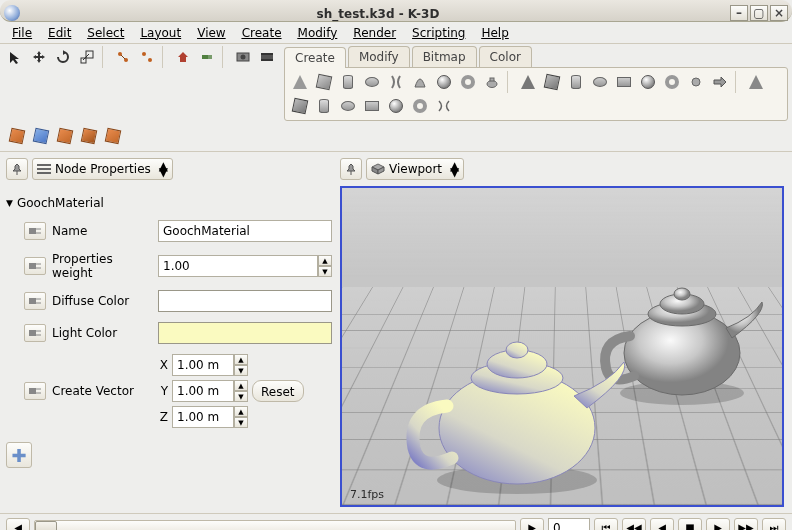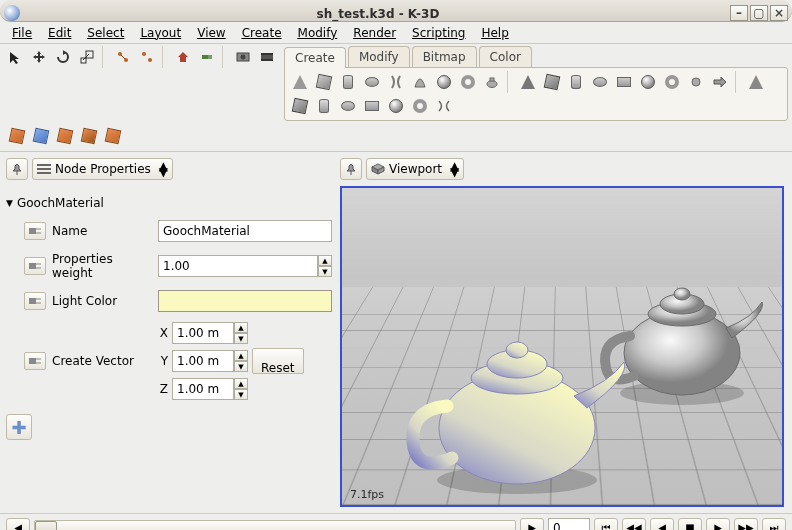--- a/index.html
+++ b/index.html
@@ -55,21 +55,21 @@
 .text-input { width: 100%; height: 22px; border: 1px solid #b3afa0; background: #fff; padding: 0 4px; }
 .color-swatch { flex: 1; height: 22px; border: 1px solid #9a9788; cursor: pointer; }
 .spin { display: flex; }
 .spin input { height: 22px; border: 1px solid #b3afa0; background: #fff; padding: 0 4px; }
 .spin .spinbtns { display: flex; flex-direction: column; }
 .spin .spinbtns button { height: 11px; width: 14px; border: 1px solid #b3afa0; background: linear-gradient(#fdfdfb,#e9e6dc); font-size: 7px; line-height: 6px; padding: 0; cursor: pointer; }
 
 .vec-group { display: flex; flex-direction: column; gap: 4px; }
 .vec-row { display: flex; align-items: center; gap: 4px; }
 .vec-row .axis { width: 10px; text-align: right; }
-.reset-btn { height: 22px; padding: 12px 8px; border: 1px solid #bfb9a8; background: linear-gradient(#fdfdfb,#e9e6dc); border-radius: 2px; cursor: pointer; }
+.reset-btn { height: 22px; padding: 4px 8px; border: 1px solid #bfb9a8; background: linear-gradient(#fdfdfb,#e9e6dc); border-radius: 9px; cursor: pointer; }
 .add-btn { margin-top: 10px; width: 26px; height: 26px; border: 1px solid #bfb9a8; background: linear-gradient(#fdfdfb,#e9e6dc); border-radius: 3px; cursor: pointer; display: flex; align-items: center; justify-content: center; font-size: 18px; color: #6a8fc9; font-weight: bold; }
 
 
 .viewport-frame { flex: 1; border: 2px solid #3a4fd0; background: #c6c6c6; position: relative; overflow: hidden; }
 .viewport-floor {
   position: absolute; left: -60%; right: -60%; top: 15%; bottom: -40%;
   background:
     repeating-linear-gradient(to right, rgba(124,124,124,0.55) 0 1px, transparent 1px 34px),
     repeating-linear-gradient(to bottom, rgba(124,124,124,0.55) 0 1px, transparent 1px 34px),
     linear-gradient(#cfcfcf, #bdbdbd);
@@ -365,20 +365,31 @@
       <div class="prop-label">Properties weight</div>
       <div class="prop-input spin">
         <input style="flex: 1 1 0%;" value="1.00">
         <div class="spinbtns">
             <button>▲</button>
             <button>▼</button>
           </div>
       </div>
     </div>
 
+    <div class="prop-row">
+      <div class="prop-plug">
+          <svg>
+            <rect x="0" y="2" width="7" height="6" fill="#888"></rect>
+            <line x1="7" y1="3" x2="12" y2="3" stroke="#888"></line>
+            <line x1="7" y1="7" x2="12" y2="7" stroke="#888"></line>
+          </svg>
+        </div>
+      <div class="prop-label">Diffuse Color</div>
+      <div class="color-swatch" style="background:#ffffff"></div>
+    </div>
 
     <div class="prop-row">
       <div class="prop-plug">
           <svg>
             <rect x="0" y="2" width="7" height="6" fill="#888"></rect>
             <line x1="7" y1="3" x2="12" y2="3" stroke="#888"></line>
             <line x1="7" y1="7" x2="12" y2="7" stroke="#888"></line>
           </svg>
         </div>
       <div class="prop-label">Light Color</div>

